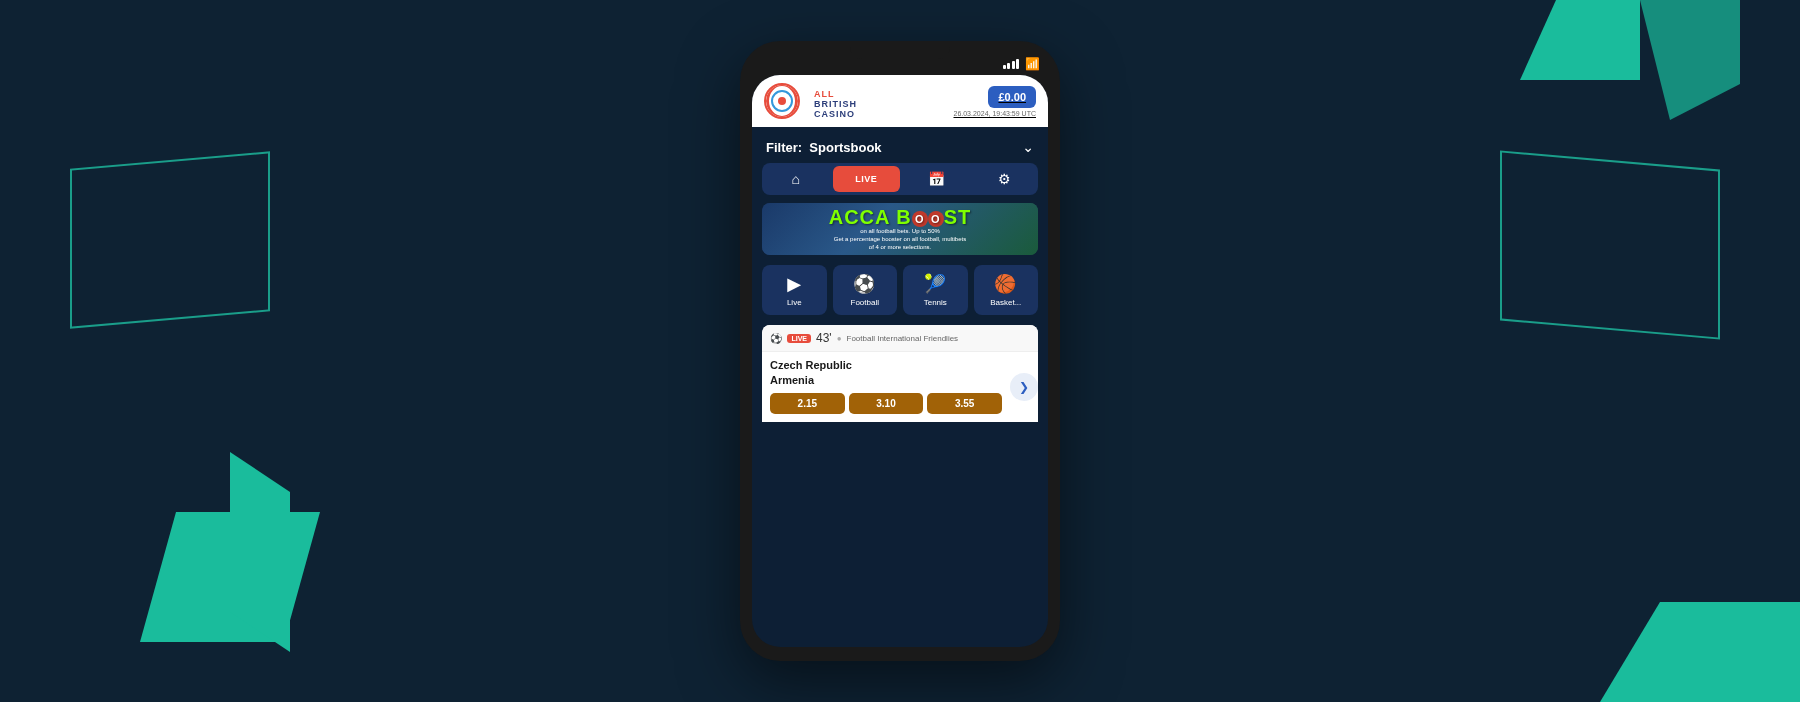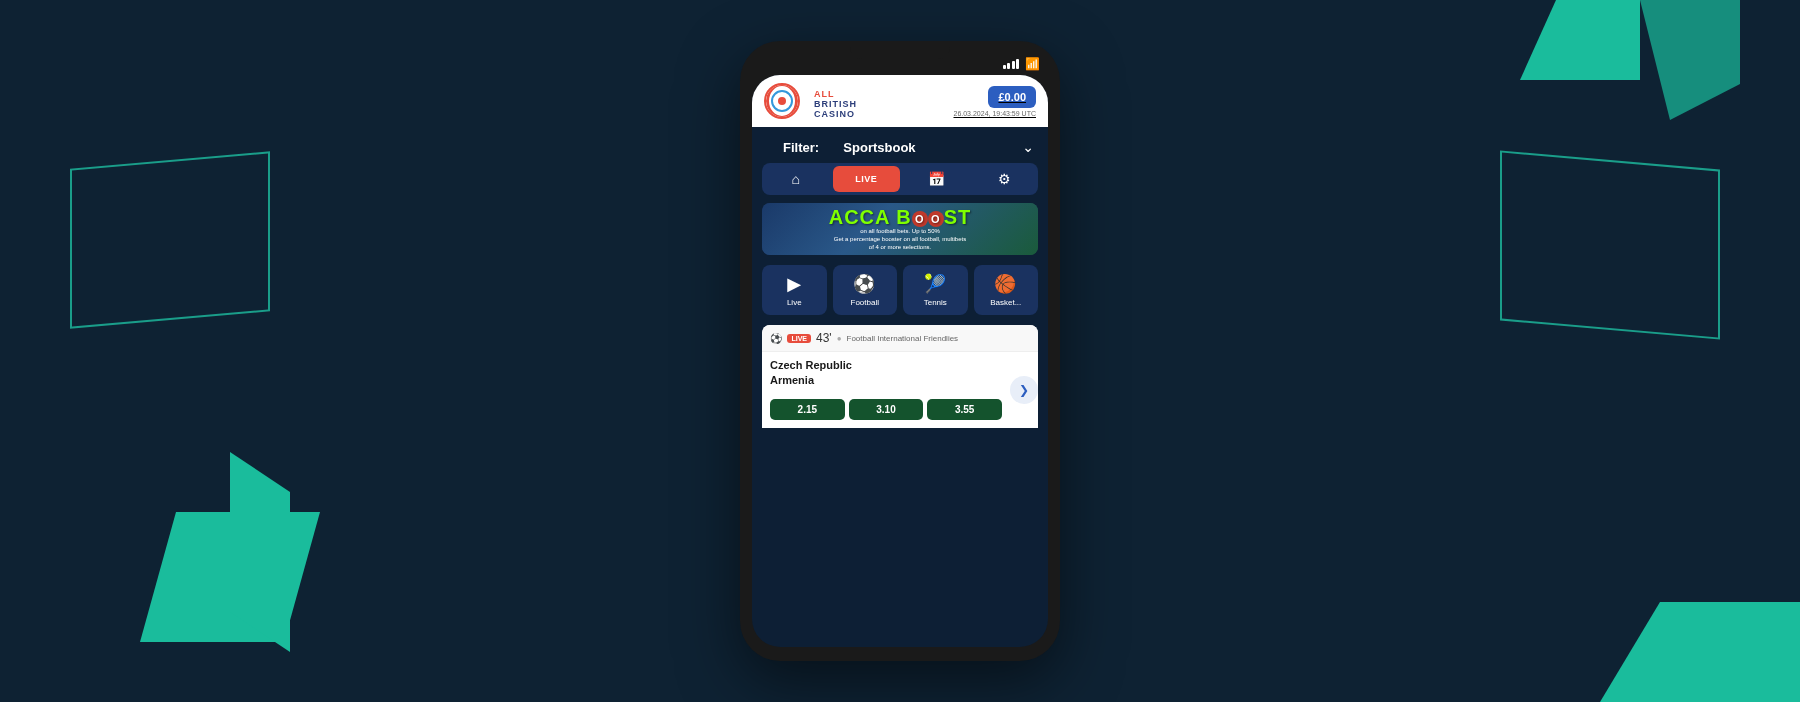--- a/index.html
+++ b/index.html
@@ -268,21 +268,20 @@
     }
 
     .filter-label {
       font-size: 13px;
       font-weight: 500;
     }
 
     .filter-label span {
       color: white;
       font-weight: bold;
-      margin-left: 17px;
     }
 
     .chevron-down {
       color: white;
       font-size: 14px;
     }
 
     
     .nav-tabs {
       display: flex;
@@ -431,30 +430,29 @@
     }
 
     .match-odds {
       display: flex;
       gap: 4px;
       padding: 0 8px 8px;
     }
 
     .odd-btn {
       flex: 1;
-      background: #14532d;
+      background: #a16207;
       color: white;
       border: none;
       border-radius: 5px;
       padding: 5px 3px;
       font-size: 10px;
       font-weight: bold;
       text-align: center;
       cursor: pointer;
-      margin-top: 6px;
     }
 
     .match-arrow {
       width: 28px;
       height: 28px;
       background: #e8eef8;
       border-radius: 50%;
       display: flex;
       align-items: center;
       justify-content: center;

